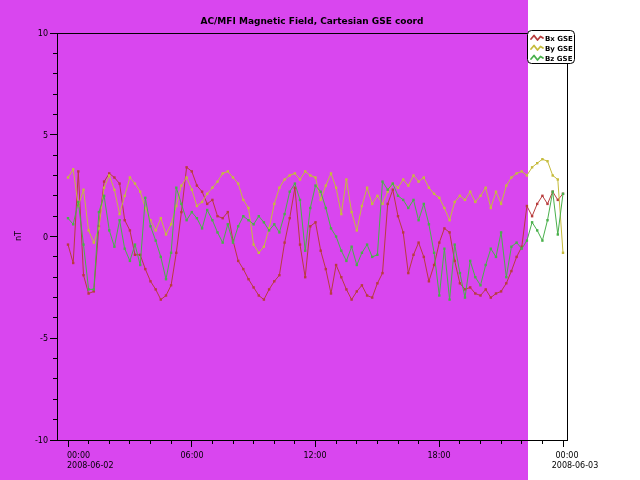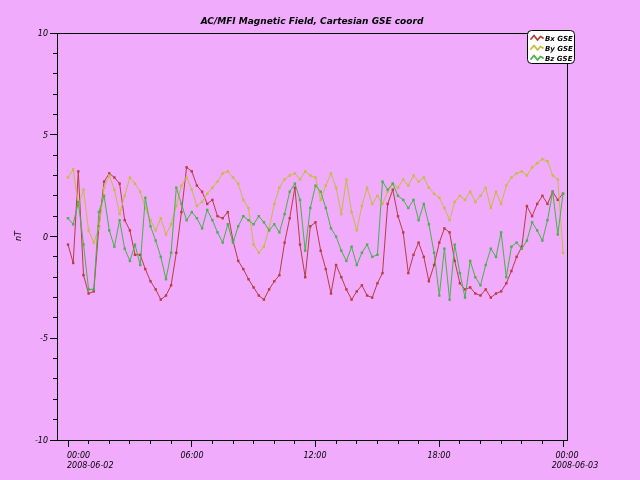--- a/index.html
+++ b/index.html
@@ -1,16 +1,16 @@
 <!DOCTYPE html>
 <html><head>
 <meta charset="utf-8">
 <style>
   html,body{margin:0;padding:0;background:#ffffff;}
-  .stage{width:640px;height:480px;position:relative;background:#f0abfc;font-style:italic;}
+  .stage{width:528px;height:480px;position:relative;background:#d946ef;}
   svg{font-family:"DejaVu Sans", sans-serif;}
   .title{font-size:9px;font-weight:bold;text-anchor:middle;fill:#000;}
   .ylab{font-size:8px;fill:#000;text-anchor:middle;}
   .tick{font-size:8px;fill:#000;}
   .anchor-end{text-anchor:end;}
   .anchor-mid{text-anchor:middle;}
   .anchor-start{text-anchor:start;}
   .frame{fill:none;stroke:#000;stroke-width:1;shape-rendering:crispEdges;}
   .legend-box{fill:#ffffff;stroke:#000;stroke-width:1;}
   .legend-text{font-size:7px;font-weight:bold;fill:#000;}

